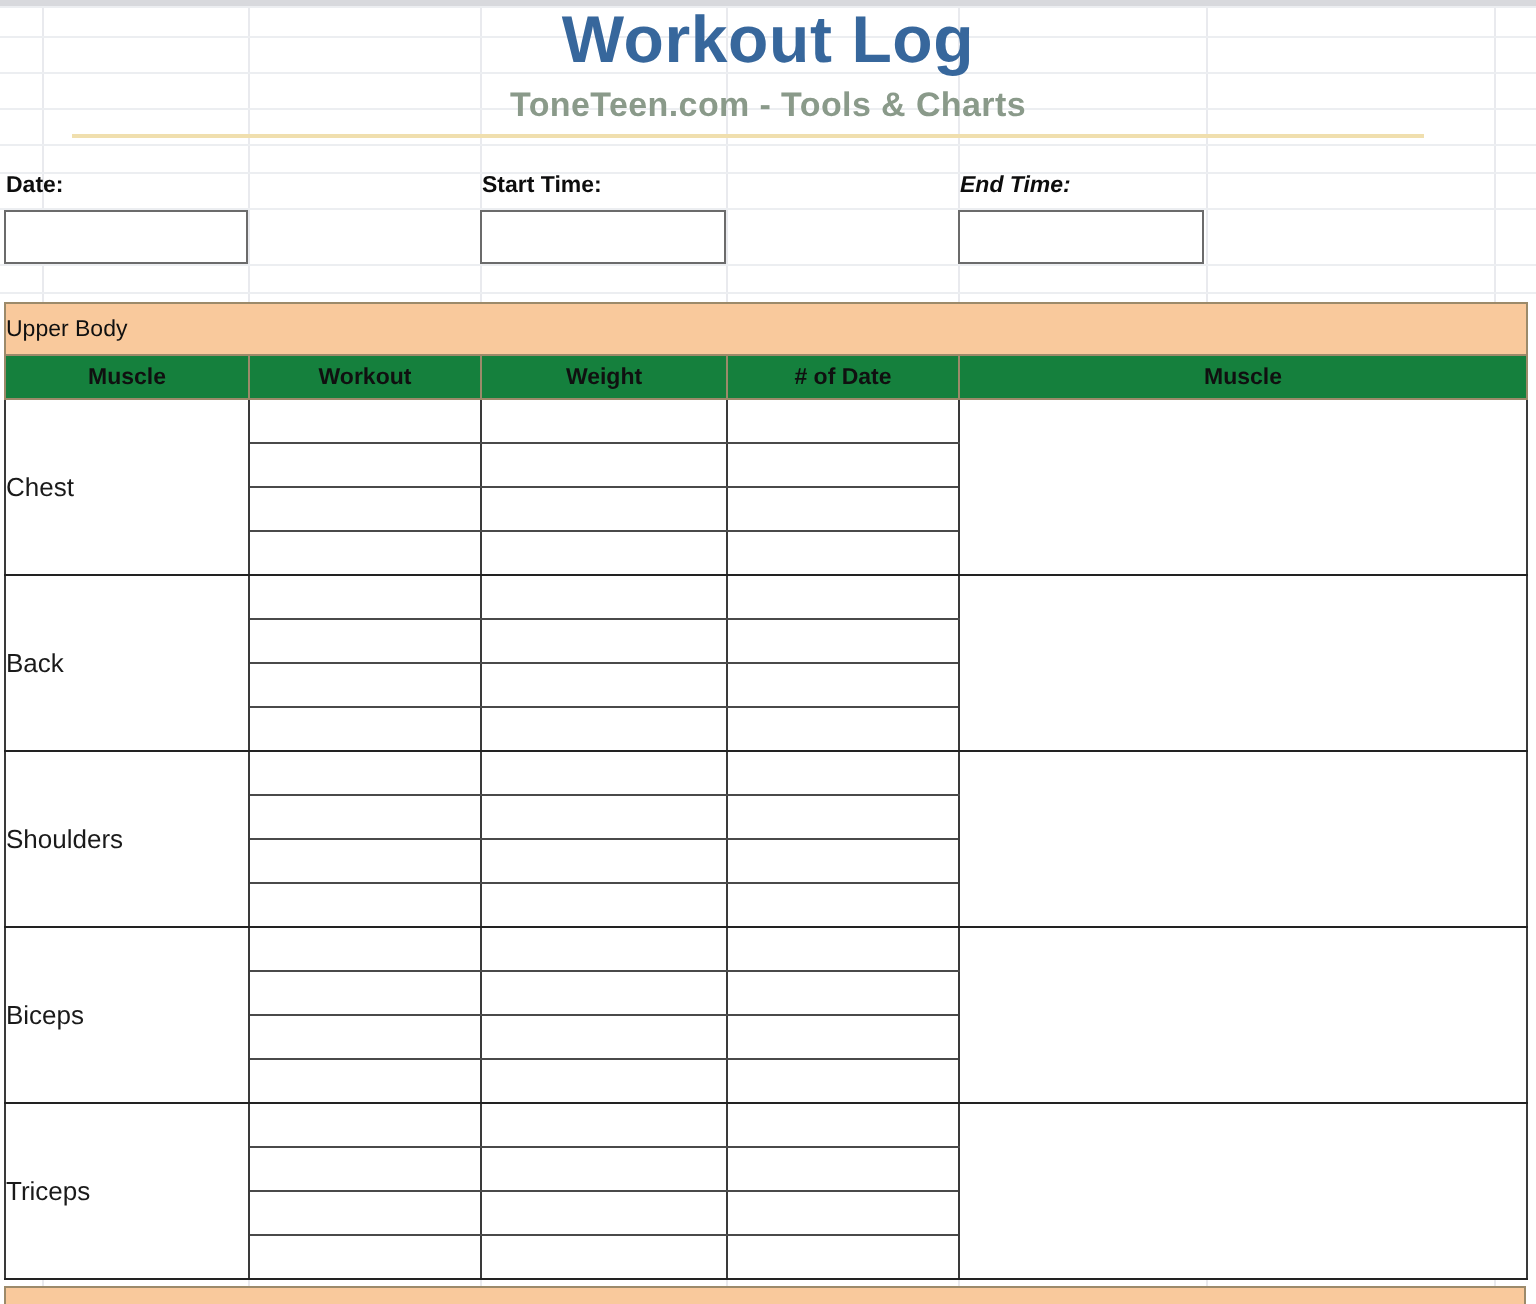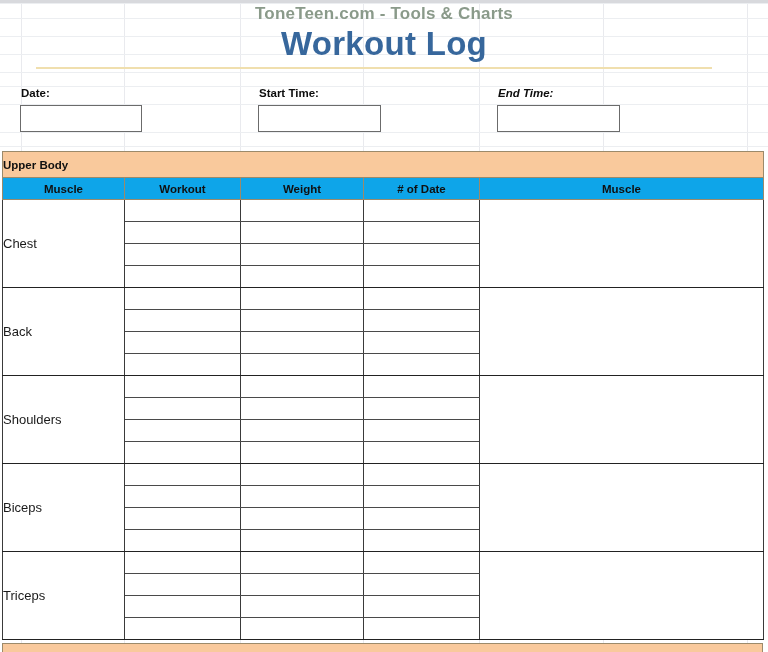--- a/index.html
+++ b/index.html
@@ -85,21 +85,20 @@
     background: #f0dfae;
   }
 
   
   #meta-row {
     position: absolute;
     left: 0;
     top: 86px;
     width: 700px;
     height: 52px;
-    margin-left: 18px;
   }
   .meta-label {
     position: absolute;
     font-size: 11.5px;
     font-weight: bold;
     color: #0d0d0d;
     top: 0px;
     line-height: 14px;
   }
   .meta-box {
@@ -124,26 +123,26 @@
   #log-table td, #log-table th {
     padding: 0;
     margin: 0;
   }
   .sec-head {
     background: #f9c99c;
     border: 1px solid #9c8a6a;
     height: 25px;
     text-align: left;
     font-size: 11.5px;
-    font-weight: bold;
+    font-weight: normal;
     color: #101010;
     padding-left: 5px;
   }
   .col-head {
-    background: #0ea5e9;
+    background: #15803d;
     border: 1px solid #9c8a6a;
     height: 21px;
     font-size: 11.5px;
     font-weight: bold;
     color: #101010;
     text-align: center;
   }
   .muscle-cell {
     border-left: 1px solid #3a3a3a;
     border-right: 1px solid #3a3a3a;
@@ -207,22 +206,22 @@
     <div class="hgrid" style="top: 86px;"></div>
     <div class="hgrid" style="top: 104px;"></div>
     <div class="hgrid" style="top: 132px;"></div>
     <div class="hgrid" style="top: 146px;"></div>
   </div>
 <div id="top-strip"></div>
 
 <div id="page">
 
   <div id="title-block">
+    <div id="main-title">Workout Log</div>
     <div id="site-line">ToneTeen.com - Tools &amp; Charts</div>
-    <div id="main-title">Workout Log</div>
   </div>
   <div id="title-rule"></div>
 
   <div id="meta-row">
     <div class="meta-label" style="left:3px;">Date:</div>
     <input class="meta-box" style="left: 2px; width: 122px;" value="">
     <div class="meta-label" style="left:241px;">Start Time:</div>
     <input class="meta-box" style="left: 240px; width: 123px;" value="">
     <div class="meta-label" style="left:480px;font-style:italic;">End Time:</div>
     <input class="meta-box" style="left: 479px; width: 123px;" value="">

